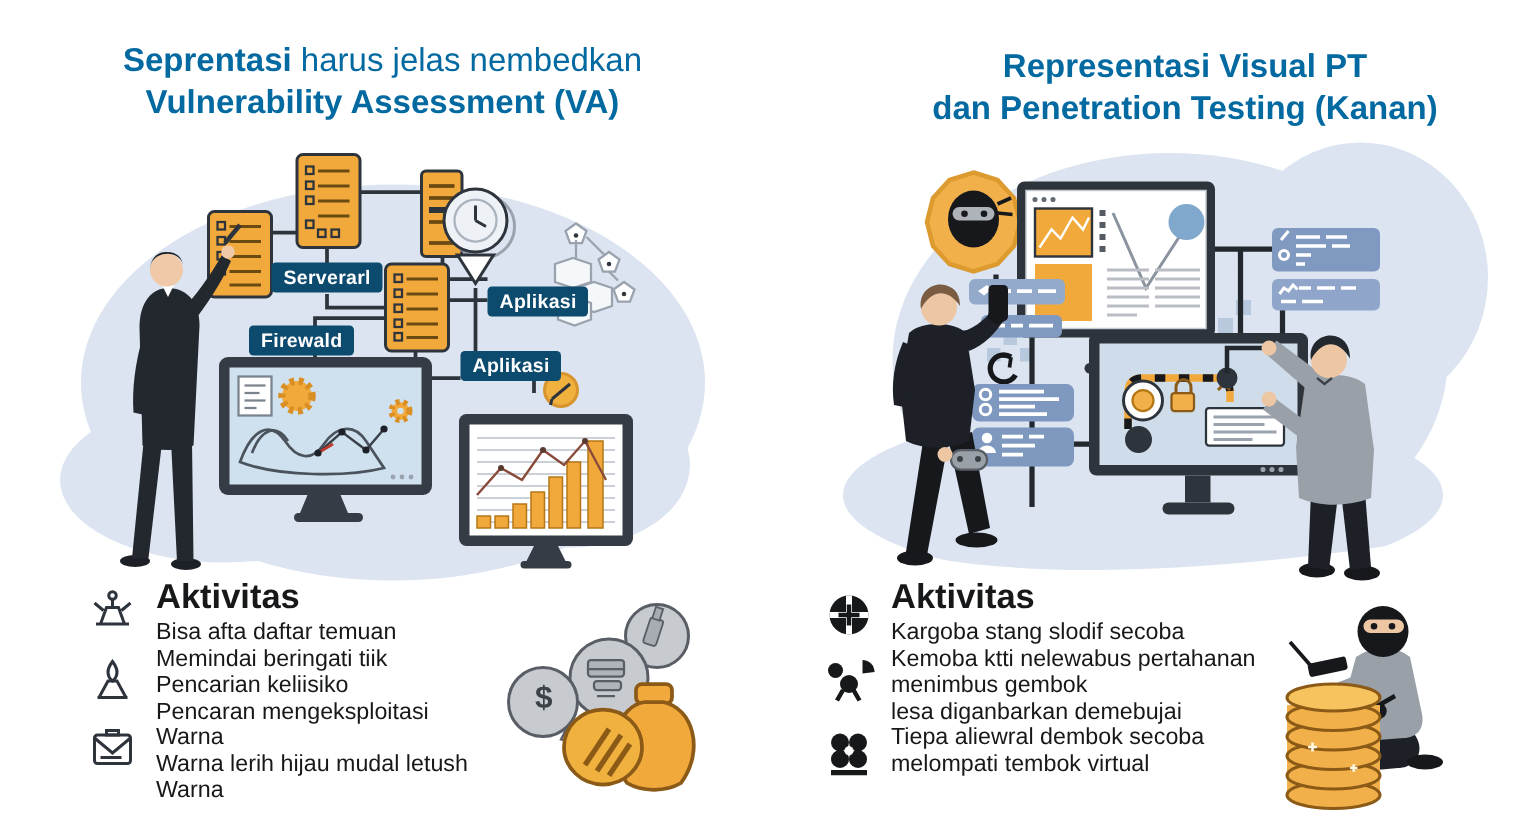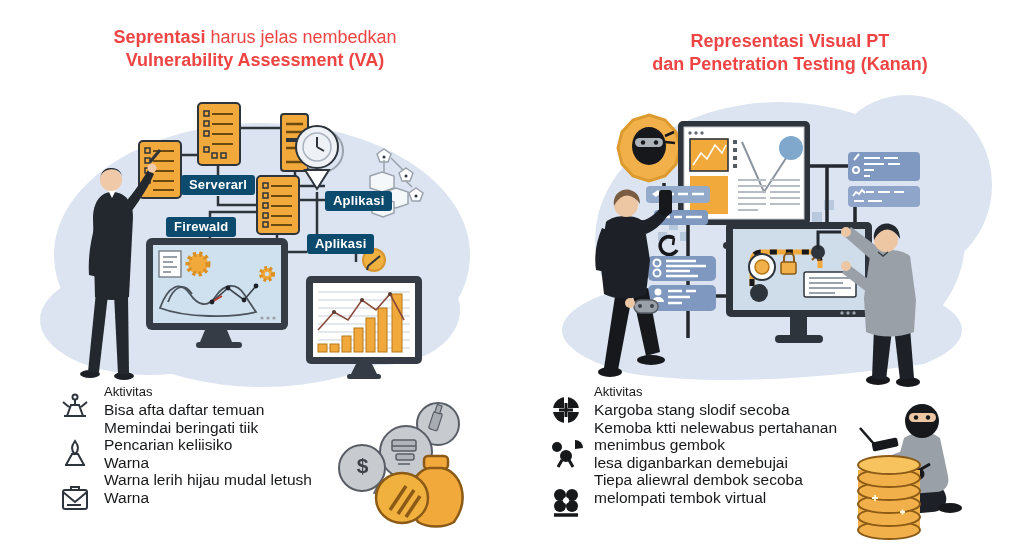--- a/index.html
+++ b/index.html
@@ -1,27 +1,27 @@
 <!DOCTYPE html>
 <html><head>
 <meta charset="utf-8">
 <style>
   html,body{margin:0;padding:0;background:#ffffff;}
   .stage{position:relative;width:1024px;height:559px;background:#fff;overflow:hidden;
          font-family:"Liberation Sans",sans-serif;color:#17181a;}
   .art{position:absolute;top:0;left:0;}
-  .title{position:absolute;text-align:center;font-size:18px;line-height:1.28;color:#ef4444;}
+  .title{position:absolute;text-align:center;font-size:22px;line-height:1.28;color:#0369a1;}
   .title .b{font-weight:bold;}
   .title .l2{font-weight:bold;}
   .tag{position:absolute;background:#0c4a6e;color:#fff;font-weight:bold;font-size:13px;
        padding:2px 8px 3px;border-radius:3px;letter-spacing:.2px;white-space:nowrap;}
   .acts{position:absolute;display:flex;gap:8px;}
   .icon-col{position:relative;width:40px;flex:0 0 40px;}
   .icon-col svg{position:absolute;left:2px;}
-  .act-h{font-size:13px;font-weight:normal;margin-bottom:2px;}
+  .act-h{font-size:23px;font-weight:bold;margin-bottom:2px;}
   .act-line{font-size:15.5px;line-height:17.5px;white-space:nowrap;}
   .bubble-symbol{position:absolute;font-size:21px;font-weight:bold;color:#3c4148;}
 </style>
 </head>
 <body>
 
 <div class="stage">
 
   <svg class="art" width="512" height="559" viewBox="0 0 512 559">
 
@@ -487,20 +487,21 @@
         <rect x="5" y="8" width="24" height="19" rx="2"></rect>
           <path d="M5,10 L17,20 L29,10 M9,23 H23"></path>
           <rect x="13" y="5" width="8" height="3"></rect>
       </svg>
     </div>
     <div>
       <div class="act-h">Aktivitas</div>
       <div class="act-line">Bisa afta daftar temuan</div>
       <div class="act-line">Memindai beringati tiik</div>
       <div class="act-line">Pencarian keliisiko</div>
+      <div class="act-line">Pencaran mengeksploitasi</div>
       <div class="act-line">Warna</div>
       <div class="act-line">Warna lerih hijau mudal letush</div>
       <div class="act-line">Warna</div>
     </div>
   </div>
 
   <div class="acts" style="left:546px;top:384px;width:350px">
     <div class="icon-col">
       <svg style="top:8px" width="36" height="36" viewBox="0 0 36 36">
         <circle cx="18" cy="18" r="13" fill="#17181a"></circle>

